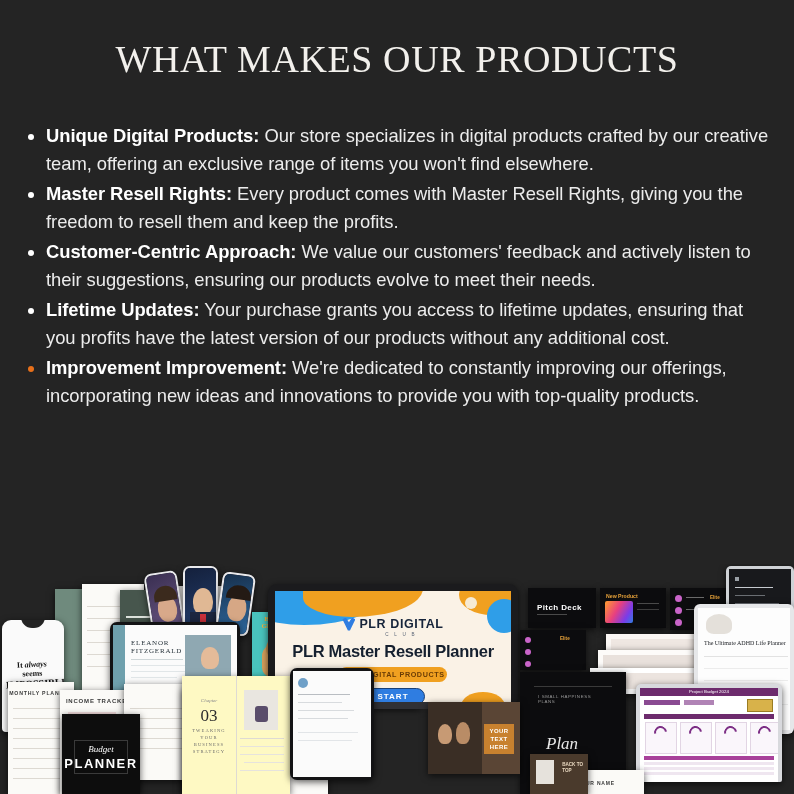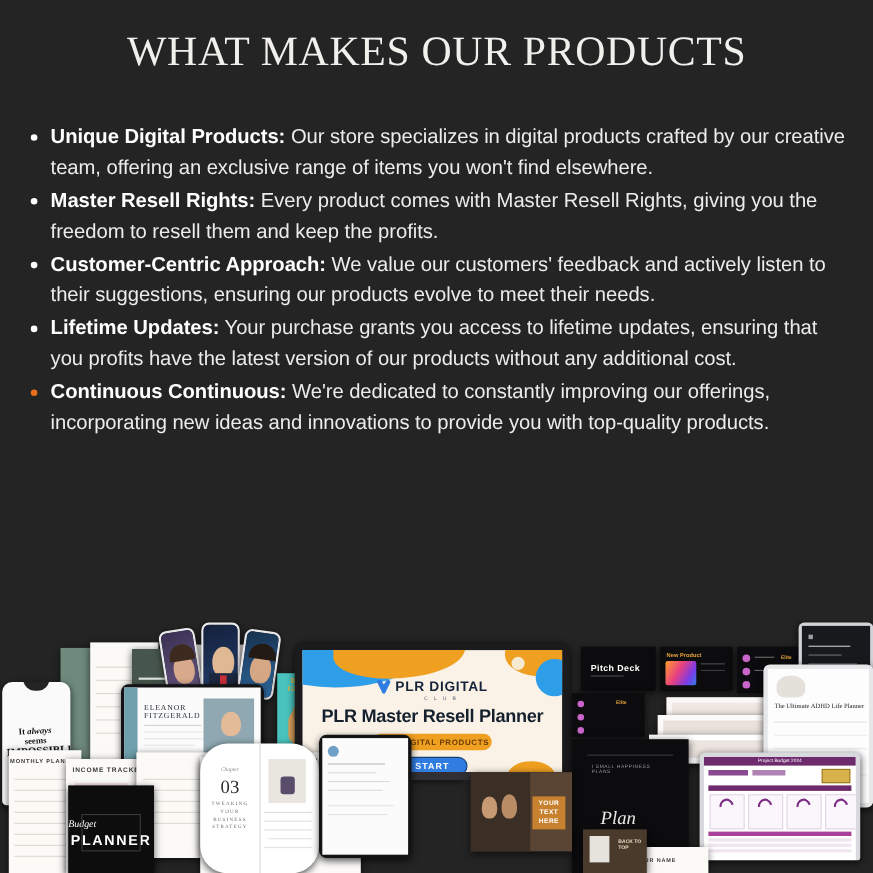--- a/index.html
+++ b/index.html
@@ -6,21 +6,21 @@
   html, body { width:794px; height:794px; }
   body {
     background:#242424;
     font-family:"Liberation Sans", sans-serif;
     overflow:hidden;
     position:relative;
   }
   .page { width:794px; height:794px; position:relative; overflow:hidden; background:#242424; }
 
   
-  .title-block { padding-top:24px; text-align:center; }
+  .title-block { padding-top:36px; text-align:center; }
   .title-line {
     font-family:"Liberation Serif", serif;
     color:#f2f0ec;
     font-size:38px;
     letter-spacing:0.6px;
     line-height:1.22;
     font-weight:400;
   }
 
   
@@ -84,24 +84,24 @@
   .tee-txt {
     font-family:"Liberation Serif", serif; font-size:8px; color:#141414;
     text-align:center; line-height:1.15; font-weight:bold; transform:rotate(-3deg);
   }
   .mag-name { font-family:"Liberation Serif", serif; font-size:7px; color:#27323a; letter-spacing:.8px; }
 
   .tablet { background:#131315; border-radius:7px; padding:3px; }
   .tablet-screen { background:#fbfbfb; width:100%; height:100%; }
 
   .planner { background:#0d0d0d; }
-  .planner-t1 { font-family:"Liberation Serif", serif; font-style:italic; color:#fff; font-size:9px; text-align:left; }
+  .planner-t1 { font-family:"Liberation Serif", serif; font-style:italic; color:#fff; font-size:9px; text-align:center; }
   .planner-t2 { color:#fff; font-size:13px; font-weight:bold; letter-spacing:1.5px; text-align:center; }
 
-  .book { background:#ffffff;border-radius:25px; }
+  .book { background:#fef9c3; }
   .book-num { font-family:"Liberation Serif", serif; font-size:17px; color:#2b2b2b; text-align:center; }
   .book-cap { font-family:"Liberation Serif", serif; font-size:4.6px; color:#6b6b6b; letter-spacing:1.1px; text-align:center; }
 
   .slide { background:#0c0c0e; }
   .slide-t { color:#fff; font-size:8px; font-weight:bold; letter-spacing:.4px; }
   .slide-t2 { color:#e8a33a; font-size:5.2px; font-weight:bold; }
 
   .grad-card { background:linear-gradient(120deg,#ff9d2e,#e8407f 42%,#7b3ce8 75%,#2f7de1); }
 
   .teal-card { background:#49c3bd; }
@@ -142,21 +142,21 @@
     <div class="bullet">
       <span class="dot"></span>
       <span class="lead">Customer-Centric Approach:</span><span> We value our customers' feedback and actively listen to their suggestions, ensuring our products evolve to meet their needs.</span>
     </div>
     <div class="bullet">
       <span class="dot"></span>
       <span class="lead">Lifetime Updates:</span><span> Your purchase grants you access to lifetime updates, ensuring that you profits have the latest version of our products without any additional cost.</span>
     </div>
     <div class="bullet">
       <span class="dot accent"></span>
-      <span class="lead">Continuous Continuous:</span><span> We're dedicated to constantly improving our offerings, incorporating new ideas and innovations to provide you with top-quality products.</span>
+      <span class="lead">Improvement Improvement:</span><span> We're dedicated to constantly improving our offerings, incorporating new ideas and innovations to provide you with top-quality products.</span>
     </div>
   </div>
 
   <div class="collage">
 
     <div class="it shadow" style="left:55px;top:25px;width:60px;height:110px;background:#6f8a7d;"></div>
     <div class="it shadow sheet" style="left:82px;top:20px;width:62px;height:112px;">
       <div class="ruled" style="top:22px;"></div>
         <div class="ruled" style="top:34px;"></div>
       <div class="ruled" style="top:46px;"></div>

